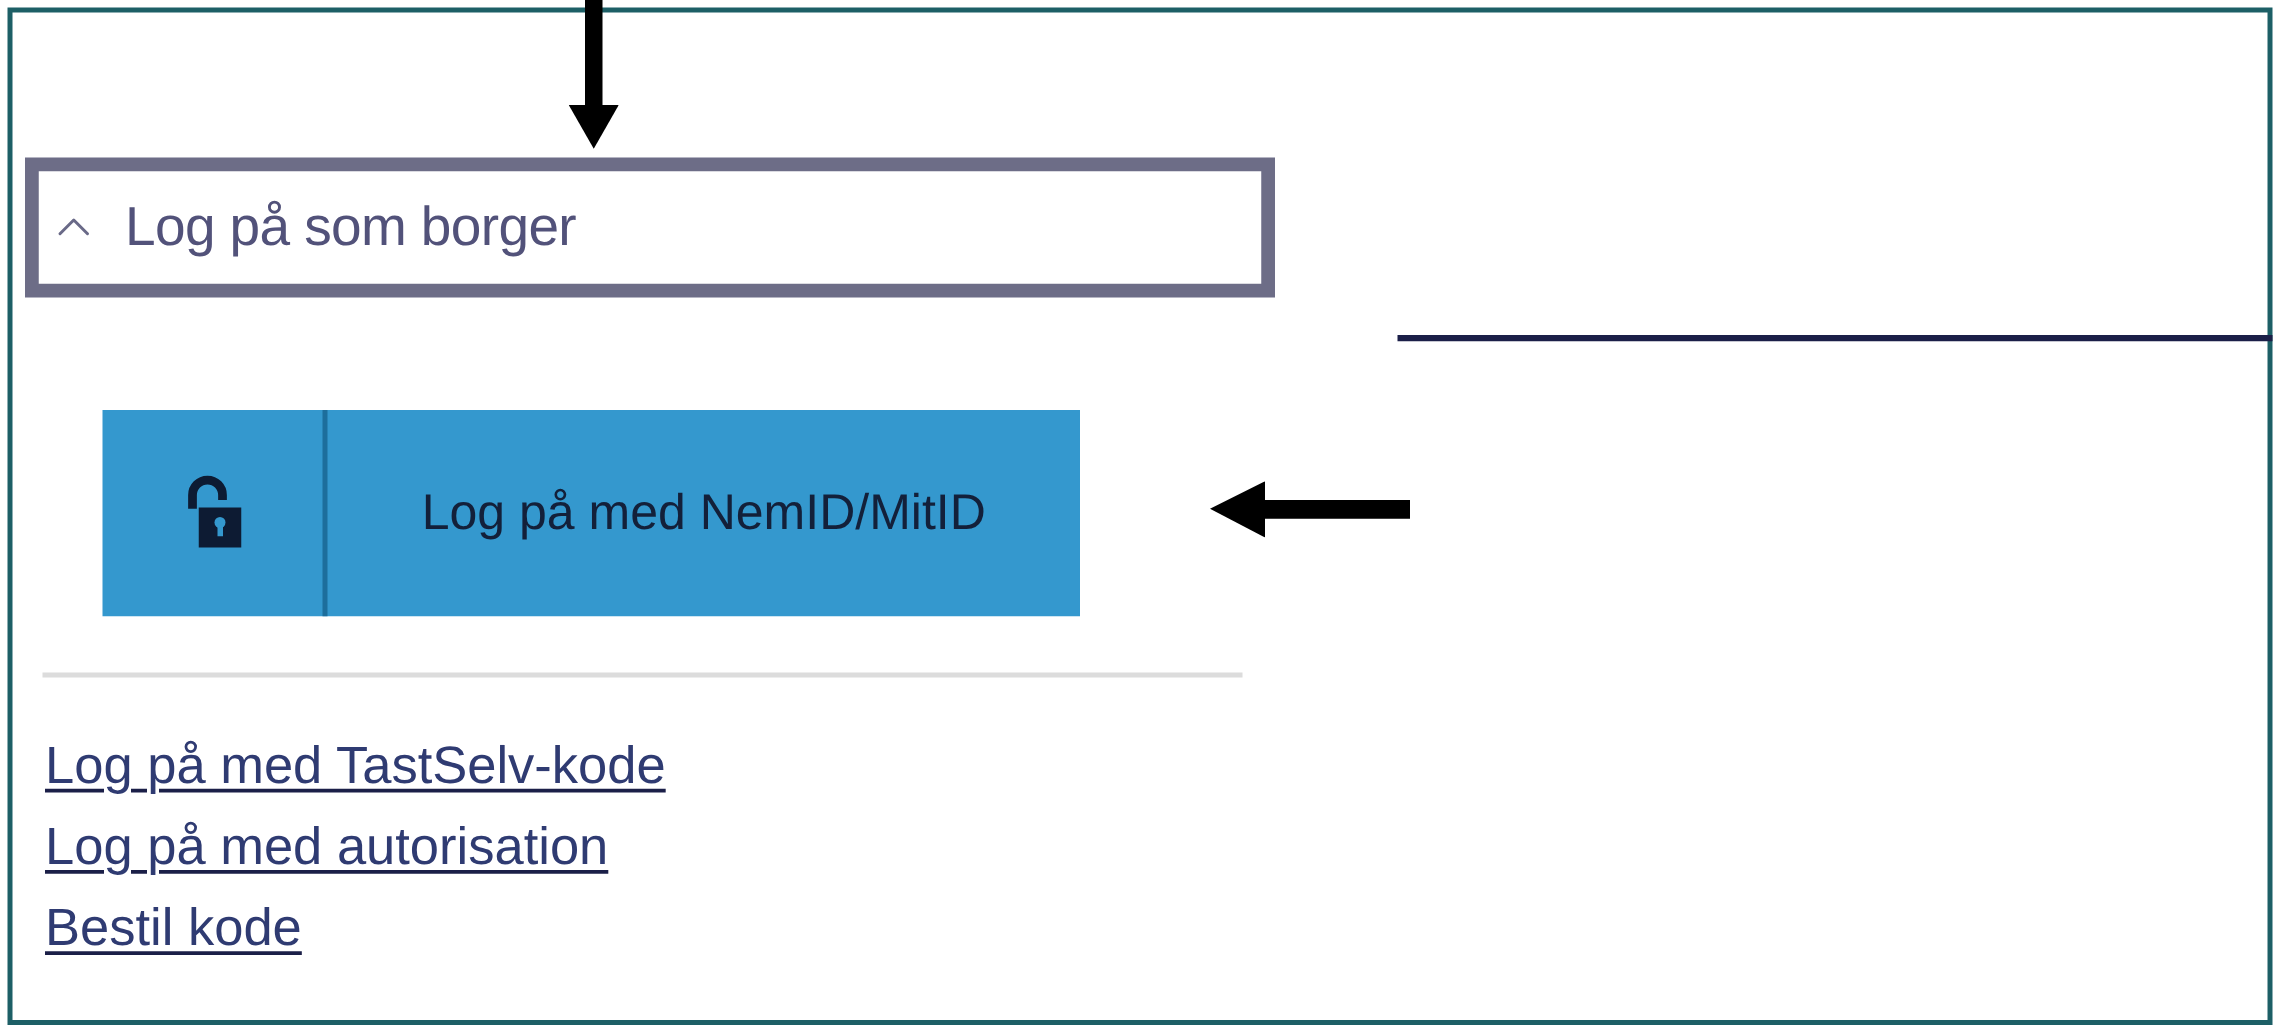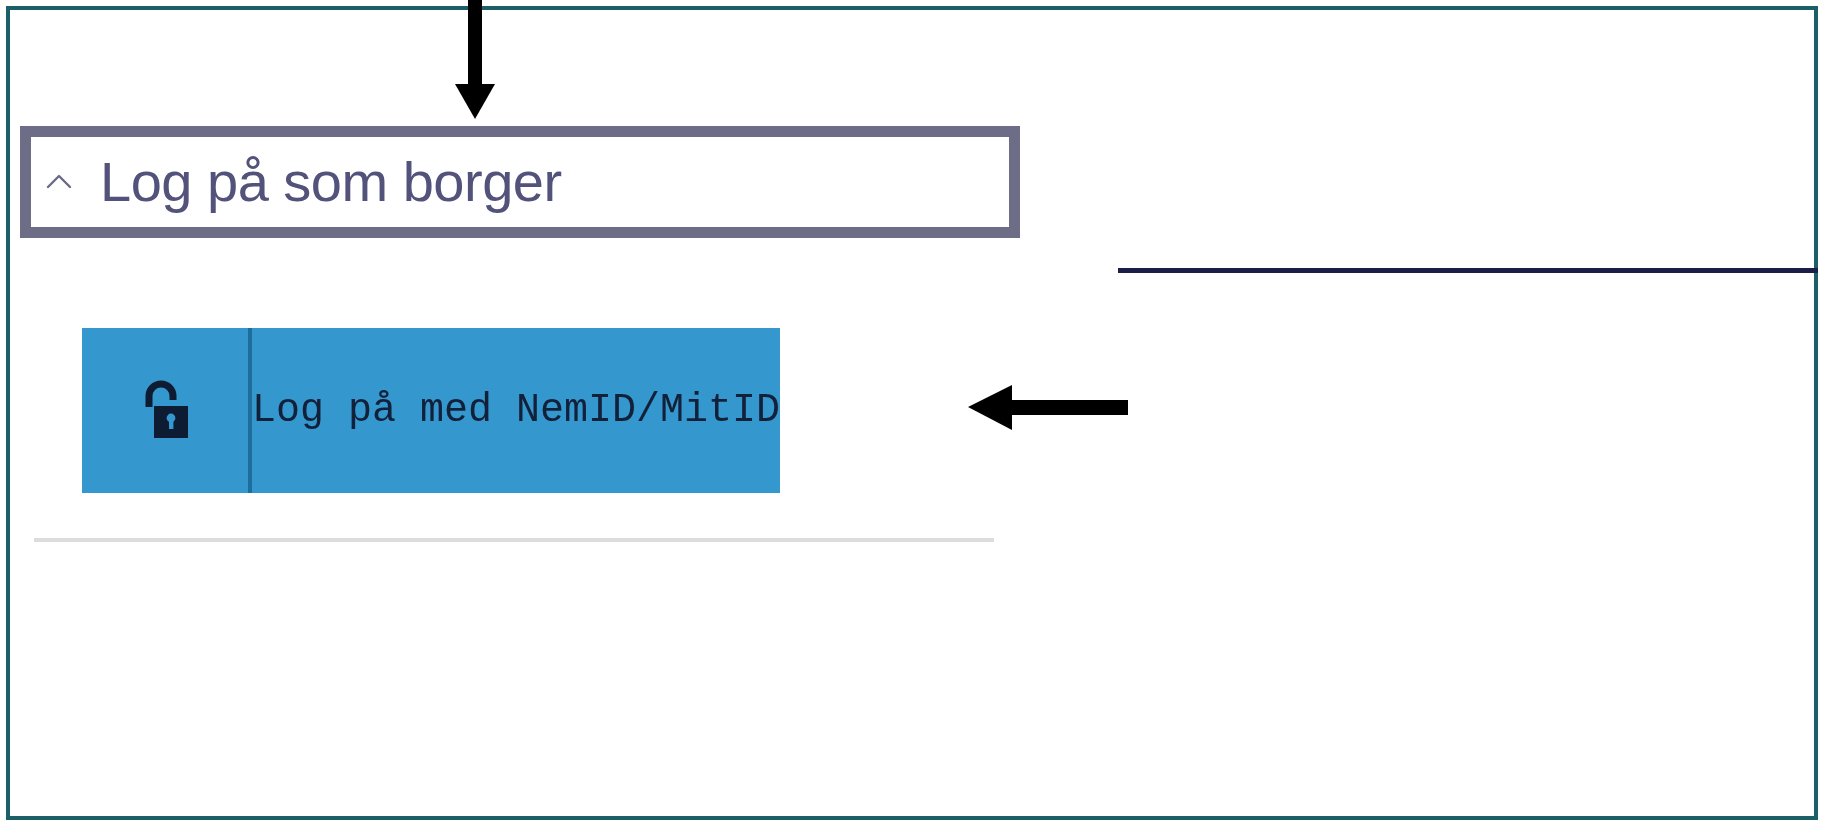--- a/index.html
+++ b/index.html
@@ -87,48 +87,48 @@
     background: #1b1f48;
   }
   .chev {
     display: inline-block;
     width: 30px;
     height: 30px;
     flex: 0 0 auto;
   }
   .chev svg { display:block; }
   .tab-label {
-    font-size: 56px;
+    font-size: 44px;
     line-height: 1;
     letter-spacing: -0.5px;
     white-space: nowrap;
   }
   .tab-borger .tab-label {
     color: #52527a;
     font-weight: 400;
   }
   .tab-erhverv .tab-label {
     color: #16193f;
     font-weight: 700;
   }
 
   
   .login-btn {
     position: absolute;
     left: 82px;
     top: 328px;
-    width: 698px;
+    width: 782px;
     height: 165px;
     background: #3498ce;
     display: flex;
     align-items: stretch;
     border: none;
     padding: 0;
     cursor: pointer;
-    font-family: Liberation Mono, monospace;
+    font-family: Liberation Sans, sans-serif;
   }
   .login-btn-icon {
     width: 180px;
     display: flex;
     align-items: center;
     justify-content: center;
     border-right: 4px solid #1d6e9c;
     box-sizing: border-box;
   }
   .login-btn-text {
@@ -219,14 +219,19 @@
 
         <circle cx="34" cy="41" r="4.4" fill="#3498ce"></circle>
         <rect x="32" y="41" width="4.4" height="11" fill="#3498ce"></rect>
       </svg>
     </span>
     <span class="login-btn-text">Log på med NemID/MitID</span>
   </button>
 
   <div class="divider"></div>
 
+  <div class="links">
+    <a class="link">Log på med TastSelv-kode</a>
+    <a class="link">Log på med autorisation</a>
+    <a class="link">Bestil kode</a>
+  </div>
 
 </div>
 
 </body></html>

